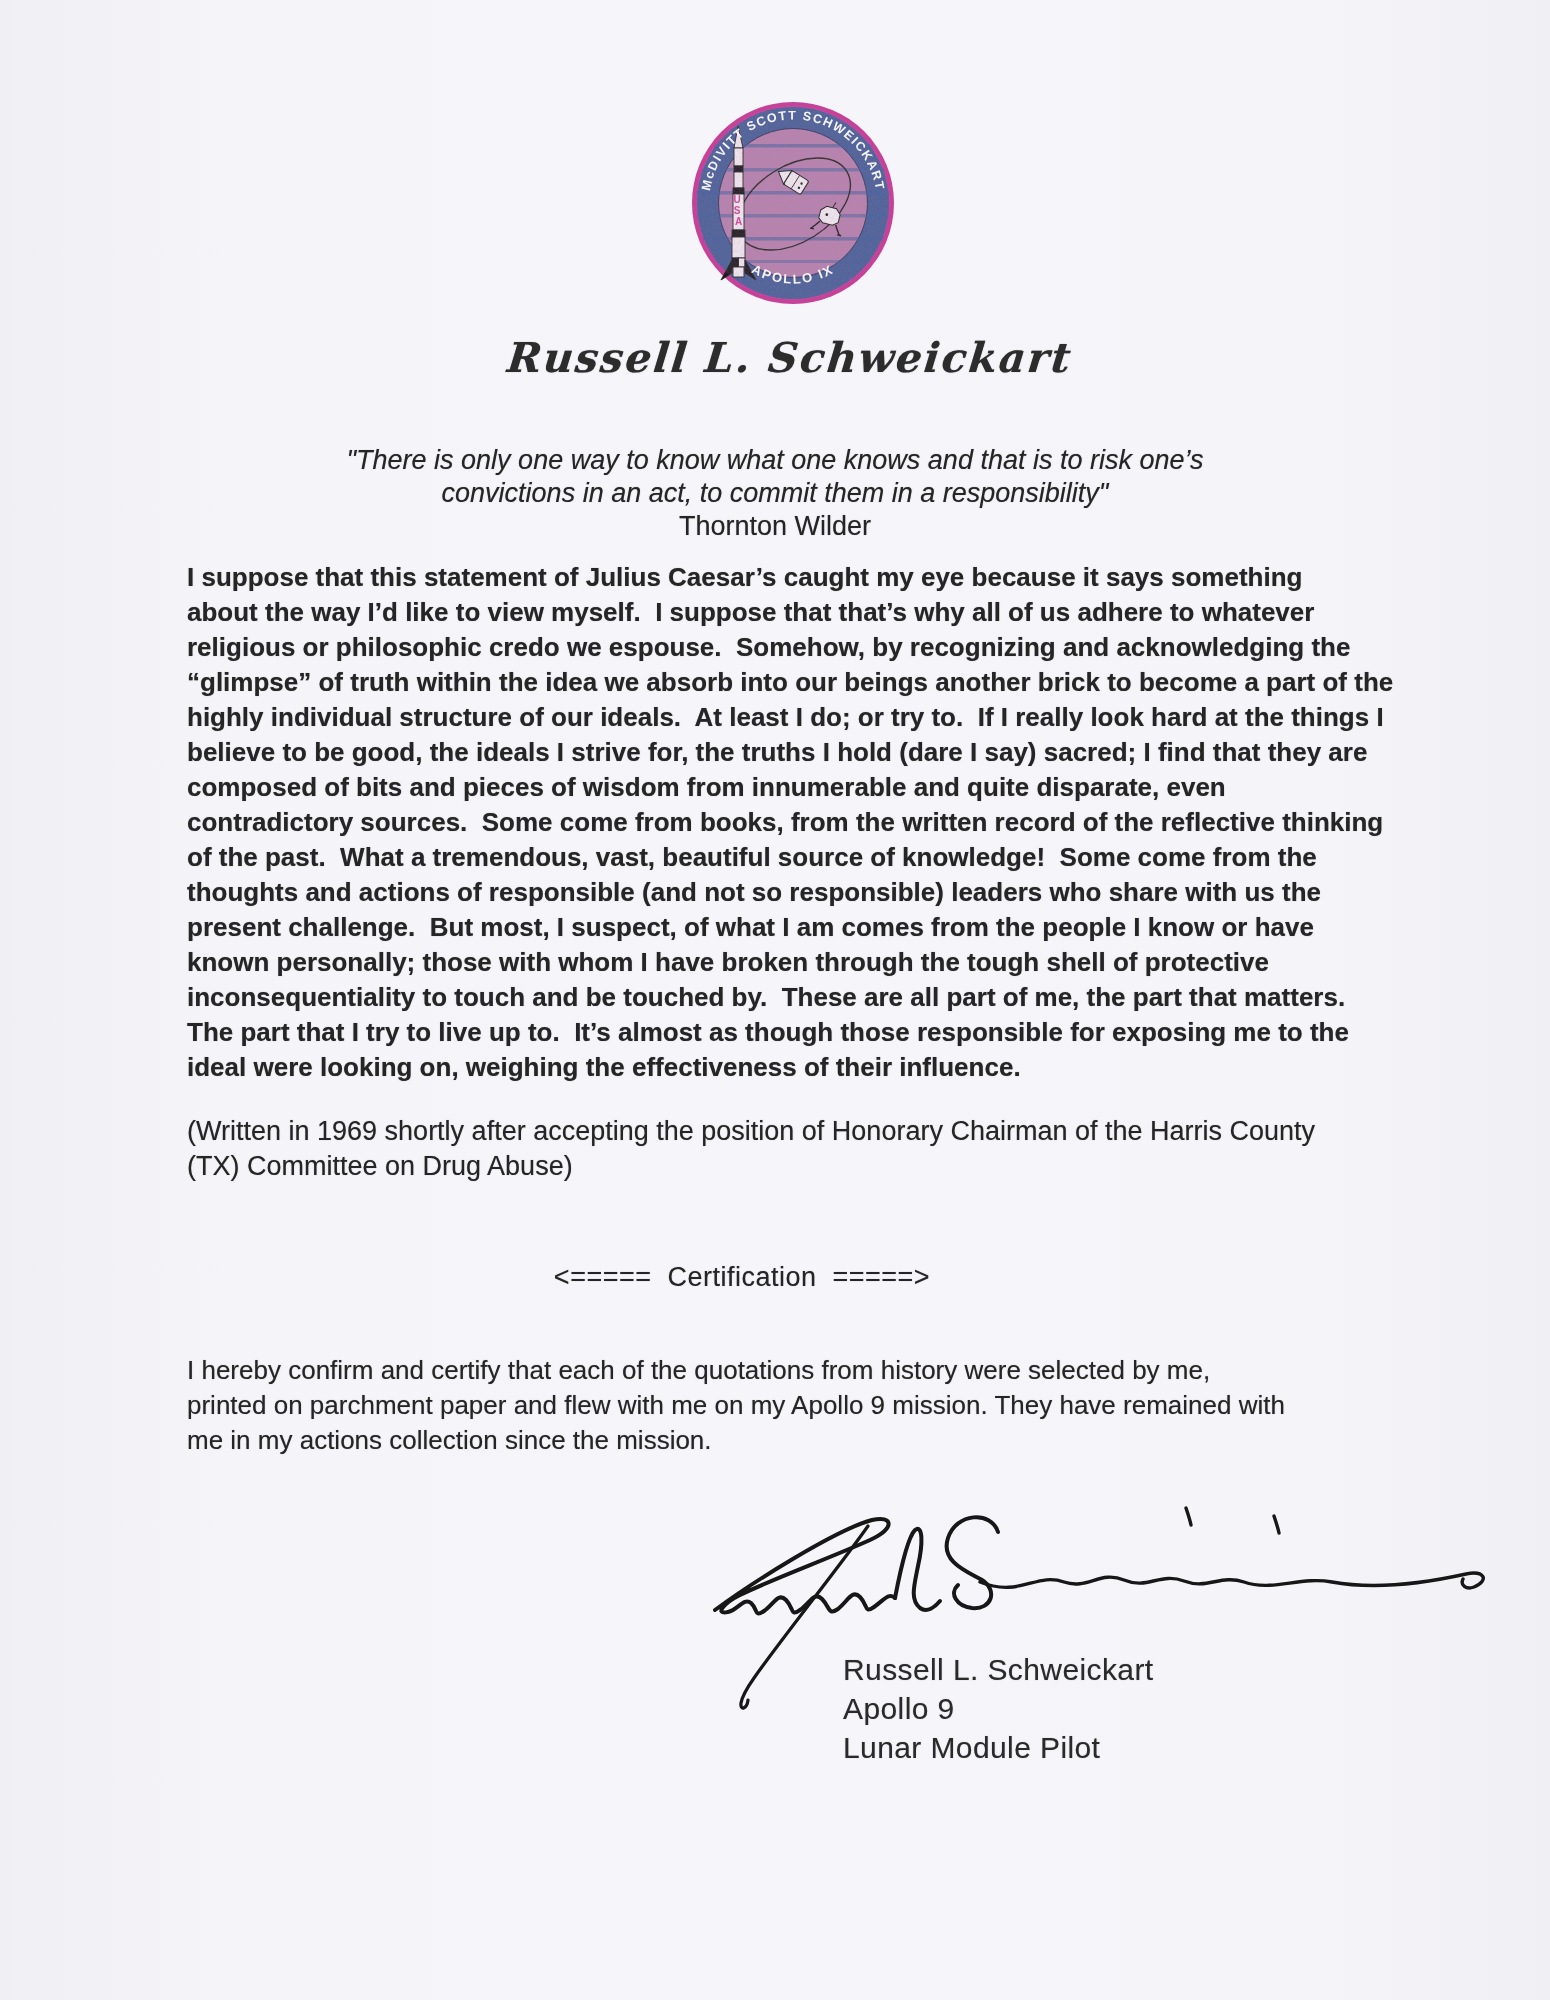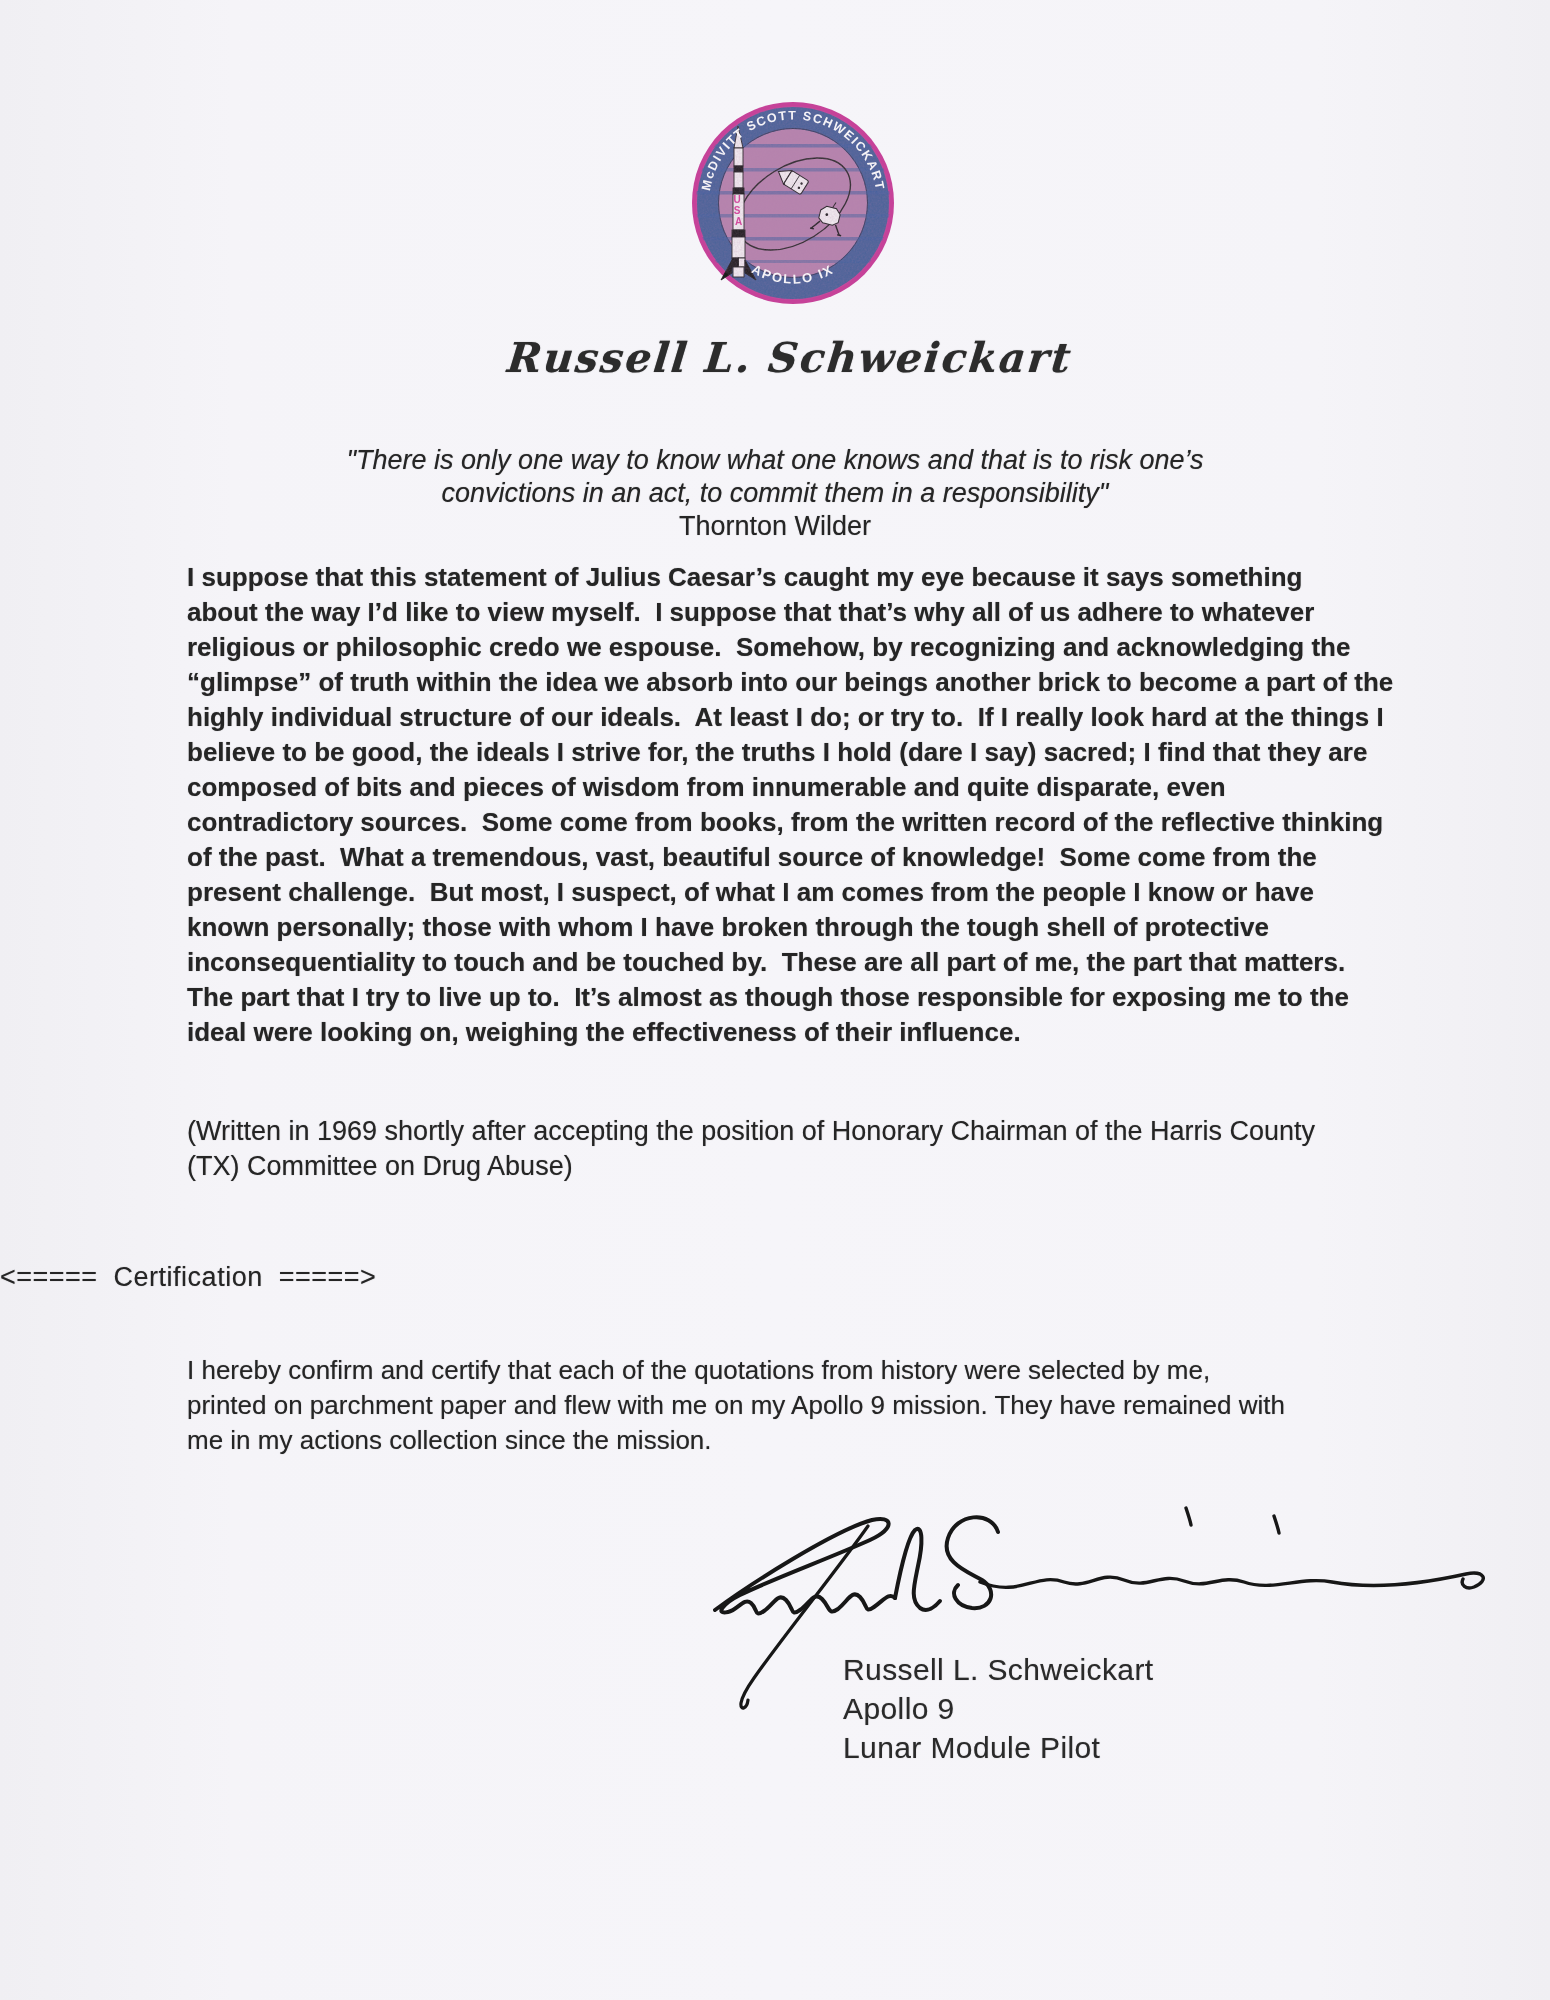--- a/index.html
+++ b/index.html
@@ -23,21 +23,21 @@
     left:0;top:334px;width:1580px;text-align:center;
     font-family:"DejaVu Serif",serif;font-style:italic;font-weight:700;
     font-size:41px;letter-spacing:2px;color:#2c2c2c;
     transform:skewX(-6deg);
     text-shadow:0 0 1px rgba(30,30,30,.5);
   }
   .quote{left:0;top:444px;width:1550px;text-align:center;font-size:27px;line-height:33px;}
   .quote .q{font-style:italic;}
   .body-text{left:187px;top:560px;font-size:26px;line-height:35px;font-weight:bold;}
   .note-text{left:187px;top:1114px;font-size:27px;line-height:35px;}
-  .cert-head{left:0;top:1262px;width:1484px;text-align:left;font-size:27px;font-weight:400;letter-spacing:.5px;}
+  .cert-head{left:0;top:1262px;width:1484px;text-align:center;font-size:27px;font-weight:400;letter-spacing:.5px;}
   .cert-text{left:187px;top:1353px;font-size:26px;line-height:35px;}
   .signature{left:600px;top:1480px;width:900px;height:240px;filter:blur(.3px);}
   .typed-block{left:843px;top:1650px;font-size:30px;line-height:39px;letter-spacing:.4px;color:#2a2a2a;text-shadow:0 0 1px rgba(40,40,40,.4);}
 </style>
 </head>
 <body>
 
 <div class="page">
 
   <svg class="abs patch" viewBox="0 0 202 202" aria-hidden="true">
@@ -136,20 +136,21 @@
   <div class="abs body-text scan">
     <div class="line">I suppose that this statement of Julius Caesar’s caught my eye because it says something</div>
     <div class="line">about the way I’d like to view myself.  I suppose that that’s why all of us adhere to whatever</div>
     <div class="line">religious or philosophic credo we espouse.  Somehow, by recognizing and acknowledging the</div>
     <div class="line">“glimpse” of truth within the idea we absorb into our beings another brick to become a part of the</div>
     <div class="line">highly individual structure of our ideals.  At least I do; or try to.  If I really look hard at the things I</div>
     <div class="line">believe to be good, the ideals I strive for, the truths I hold (dare I say) sacred; I find that they are</div>
     <div class="line">composed of bits and pieces of wisdom from innumerable and quite disparate, even</div>
     <div class="line">contradictory sources.  Some come from books, from the written record of the reflective thinking</div>
     <div class="line">of the past.  What a tremendous, vast, beautiful source of knowledge!  Some come from the</div>
+    <div class="line">thoughts and actions of responsible (and not so responsible) leaders who share with us the</div>
     <div class="line">present challenge.  But most, I suspect, of what I am comes from the people I know or have</div>
     <div class="line">known personally; those with whom I have broken through the tough shell of protective</div>
     <div class="line">inconsequentiality to touch and be touched by.  These are all part of me, the part that matters.</div>
     <div class="line">The part that I try to live up to.  It’s almost as though those responsible for exposing me to the</div>
     <div class="line">ideal were looking on, weighing the effectiveness of their influence.</div>
   </div>
 
   <div class="abs note-text scan">
     <div class="line">(Written in 1969 shortly after accepting the position of Honorary Chairman of the Harris County</div>
     <div class="line">(TX) Committee on Drug Abuse)</div>

